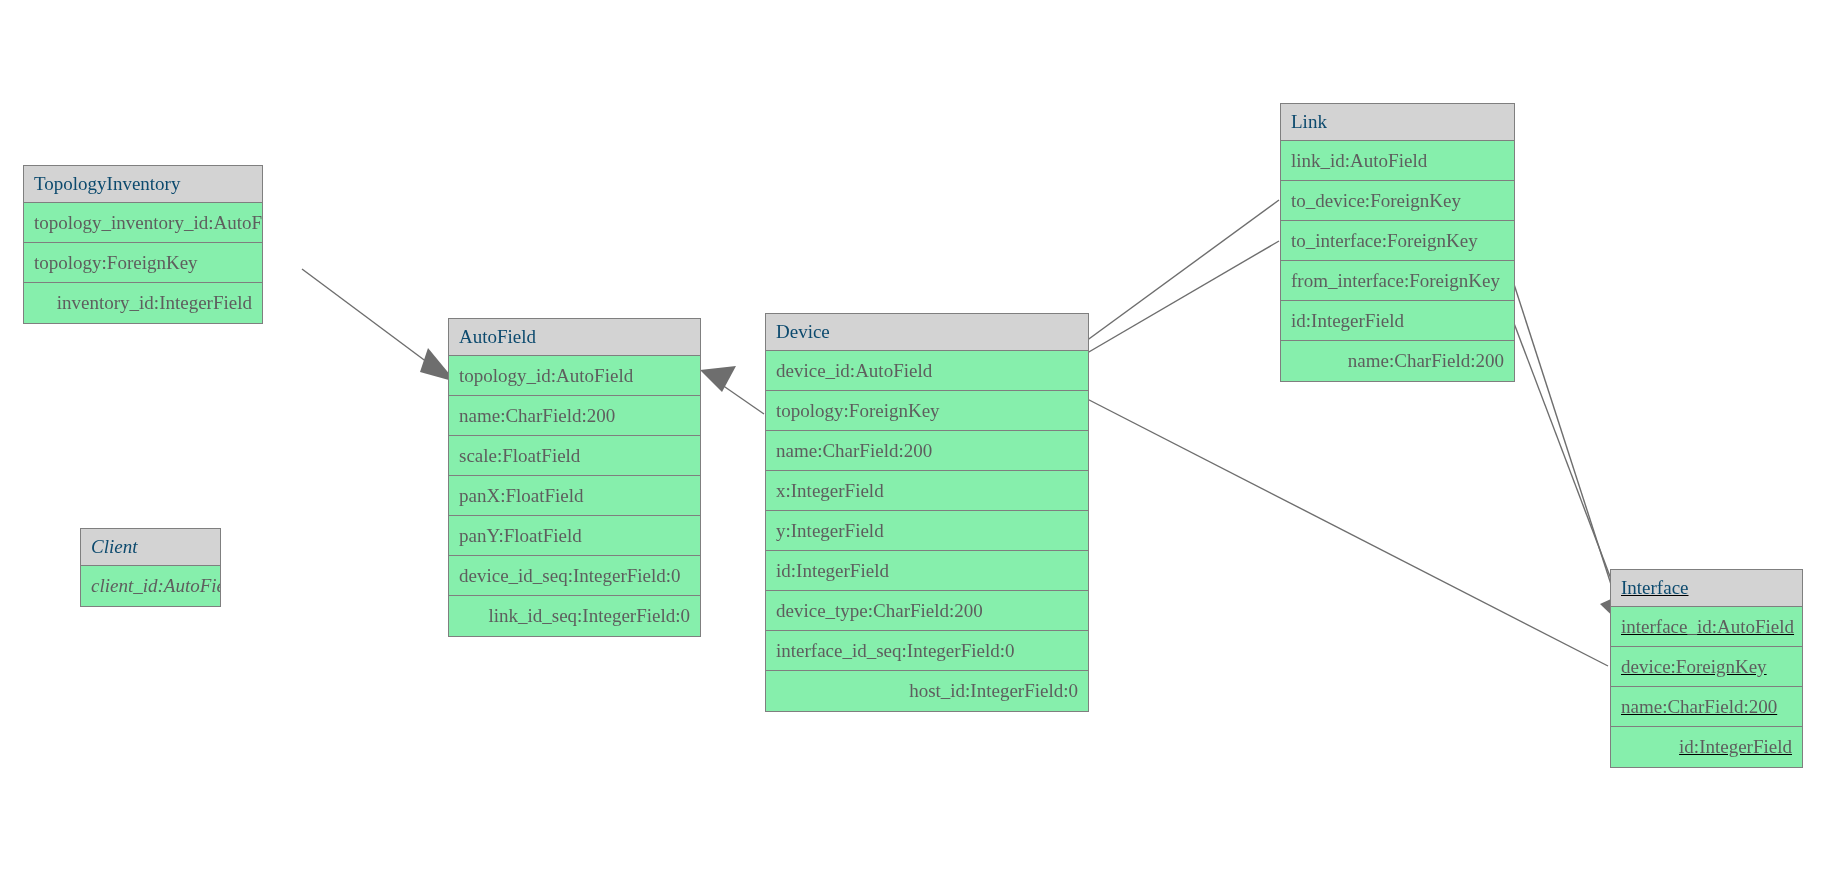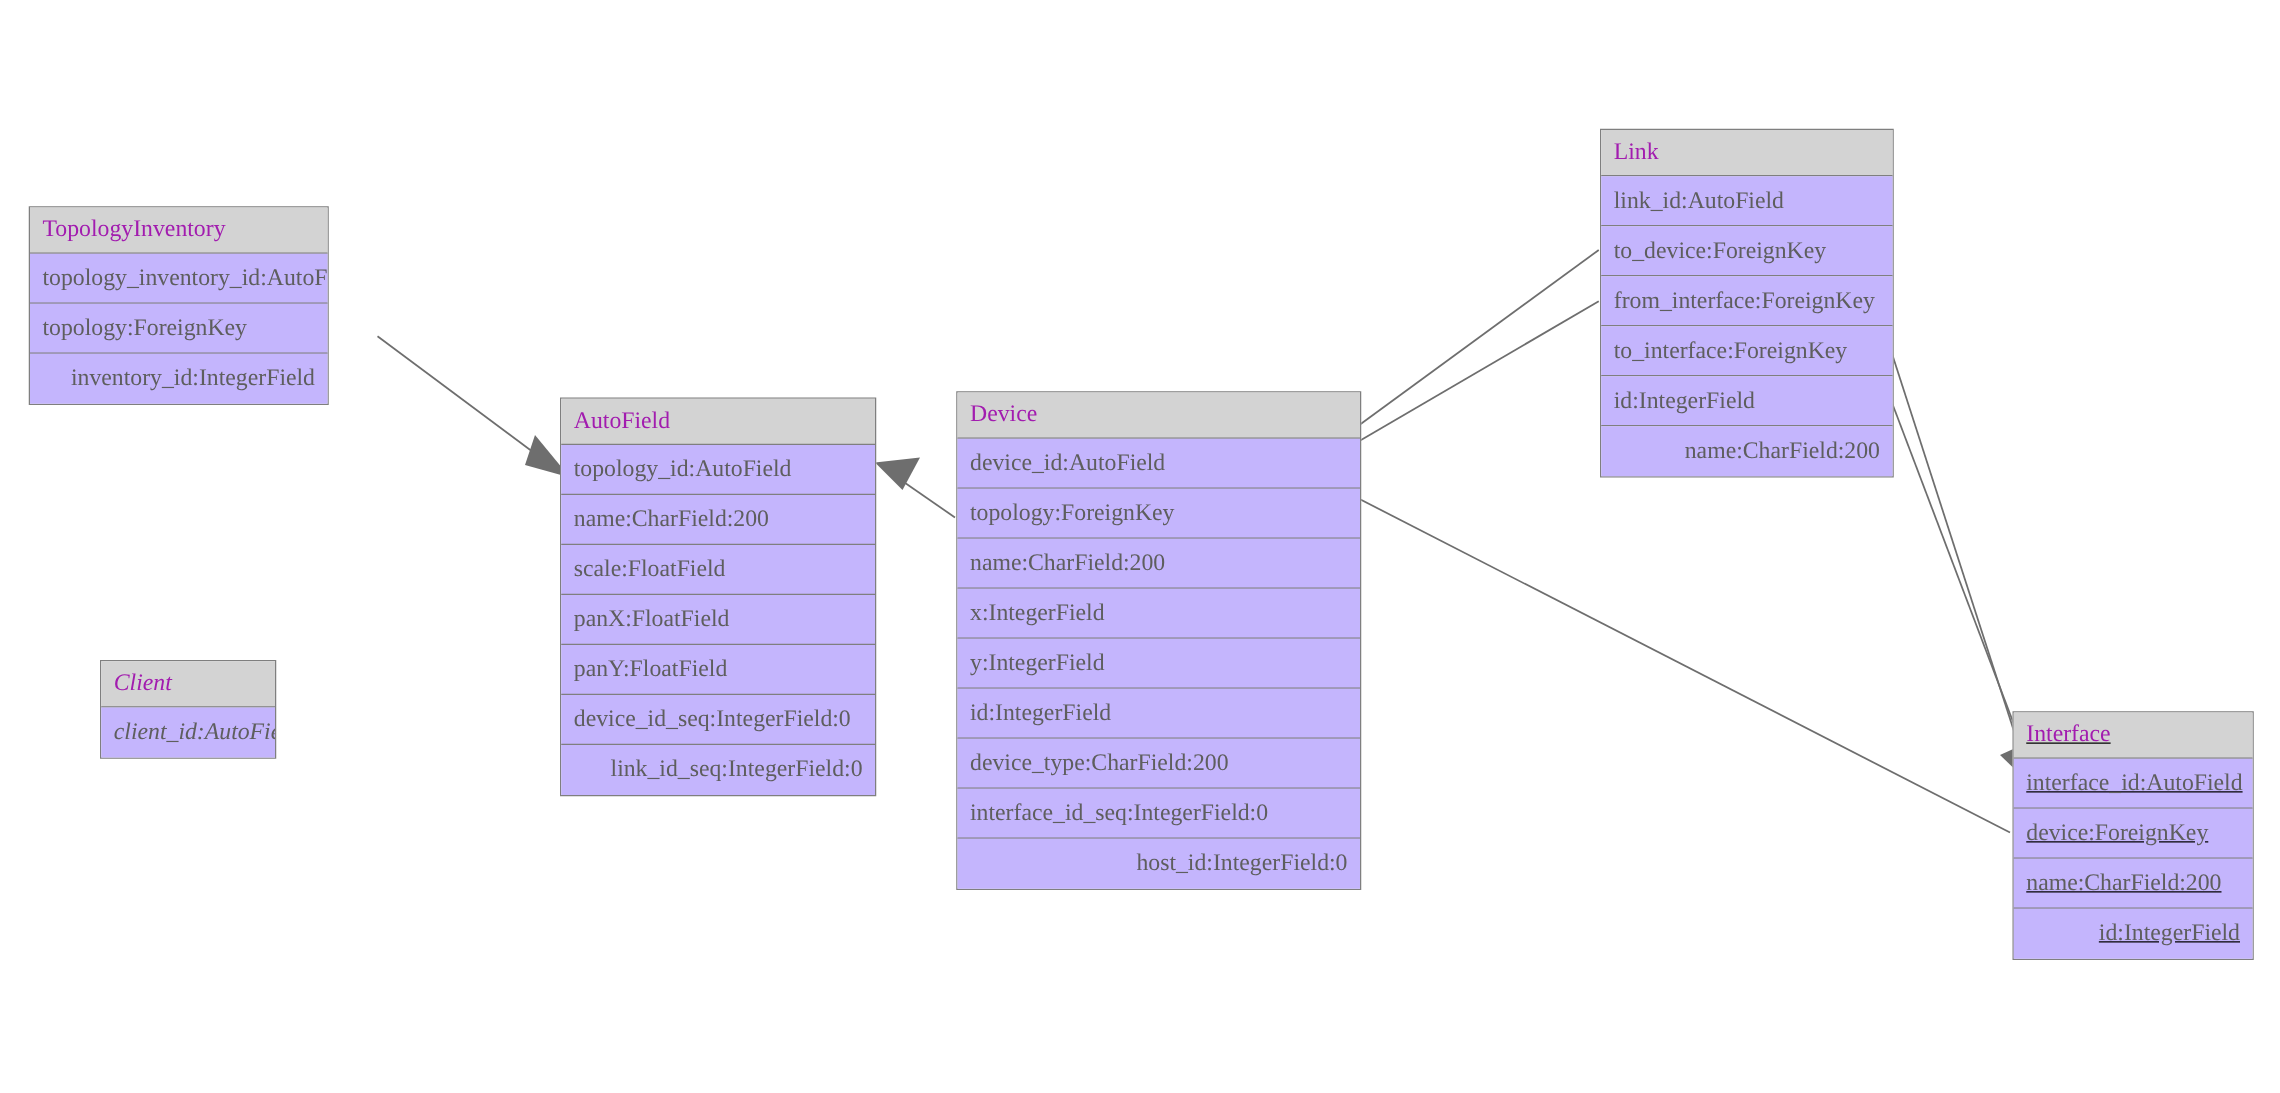--- a/index.html
+++ b/index.html
@@ -30,42 +30,42 @@
     position: absolute;
     box-sizing: border-box;
     border: 1px solid #7f7f7f;
     background: #ffffff;
     z-index: 5;
   }
   .entity-header {
     box-sizing: border-box;
     background: #d3d3d3;
     border-bottom: 1px solid #7f7f7f;
-    color: #a21caf;
+    color: #0c4a6e;
     font-size: 19px;
     line-height: 36px;
     height: 37px;
     padding: 0 10px;
     white-space: nowrap;
     overflow: hidden;
   }
   .entity-fields {
     display: block;
   }
   .entity-field {
     box-sizing: border-box;
     height: 40px;
     line-height: 39px;
     border-bottom: 1px solid #7f7f7f;
     color: #5e5e5e;
     font-size: 19px;
     padding: 0 10px;
     white-space: nowrap;
     overflow: hidden;
-    background: #c4b5fd;
+    background: #86efac;
   }
   .entity-field:last-child {
     border-bottom: none;
     text-align: right;
   }
 </style>
 </head>
 <body>
 
 <div id="canvas">
@@ -151,22 +151,22 @@
       <div class="entity-field">interface_id_seq:IntegerField:0</div>
       <div class="entity-field">host_id:IntegerField:0</div>
     </div>
   </div>
 
   <div class="entity" style="left:1280px; top:103px; width:235px;">
     <div class="entity-header">Link</div>
     <div class="entity-fields">
       <div class="entity-field">link_id:AutoField</div>
       <div class="entity-field">to_device:ForeignKey</div>
+      <div class="entity-field">to_interface:ForeignKey</div>
       <div class="entity-field">from_interface:ForeignKey</div>
-      <div class="entity-field">to_interface:ForeignKey</div>
       <div class="entity-field">id:IntegerField</div>
       <div class="entity-field">name:CharField:200</div>
     </div>
   </div>
 
   <div class="entity" style="left:1610px; top:569px; width:193px;text-decoration:underline;">
     <div class="entity-header">Interface</div>
     <div class="entity-fields">
       <div class="entity-field">interface_id:AutoField</div>
       <div class="entity-field">device:ForeignKey</div>

